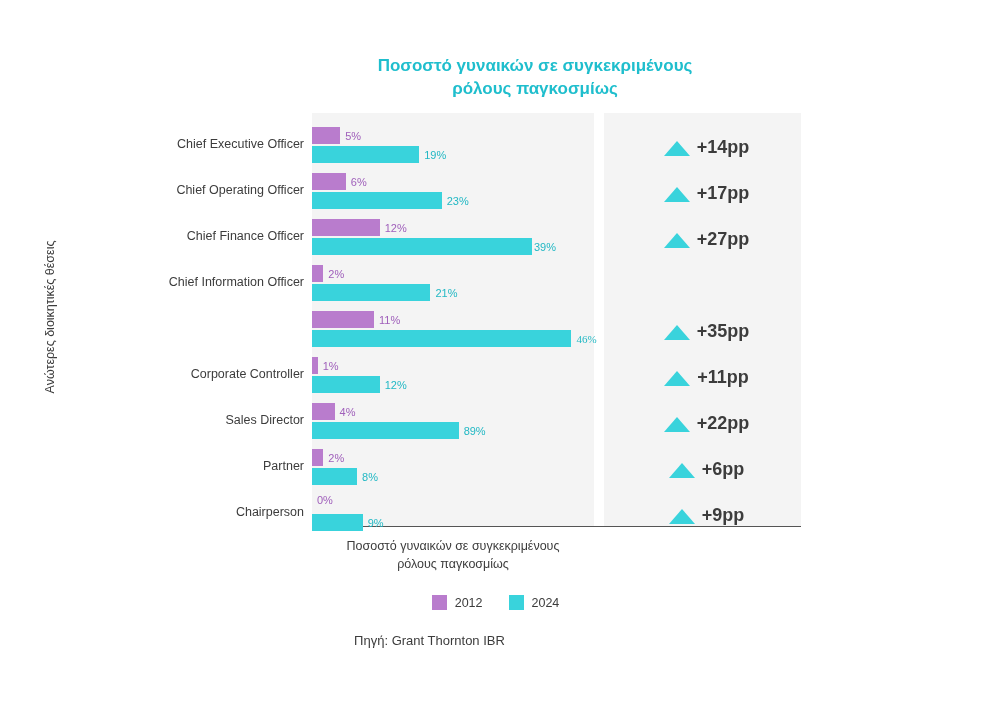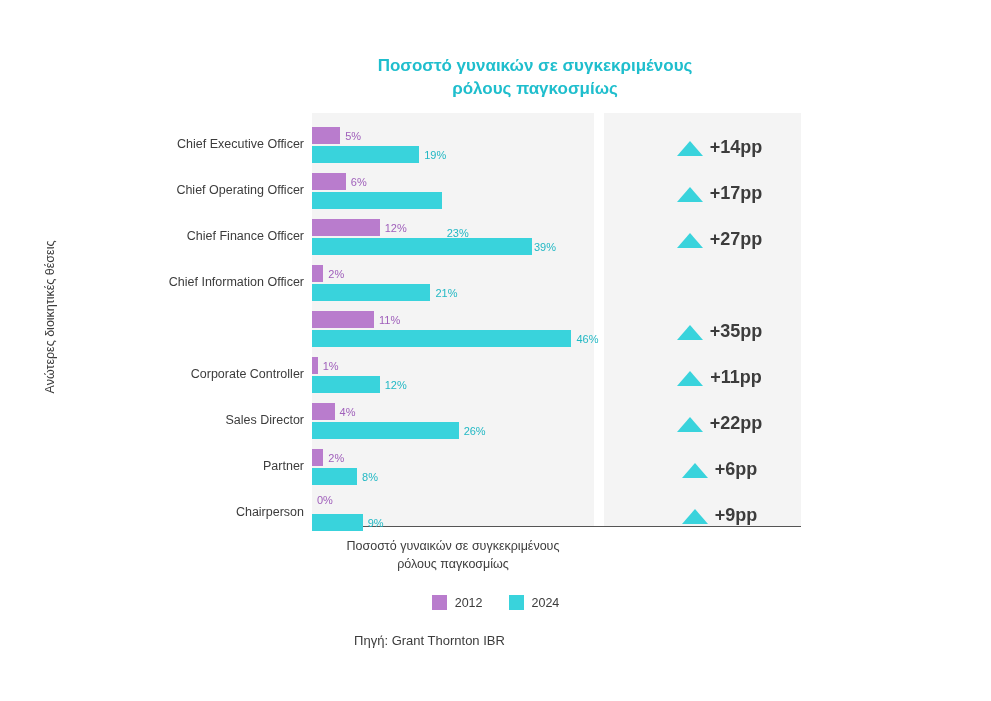--- a/index.html
+++ b/index.html
@@ -122,21 +122,21 @@
   
   .change-wrap {
     position: absolute;
     left: 604px;
     top: 113px;
     width: 197px;
     height: 413px;
   }
   .change-row {
     position: absolute;
-    left: 17px;
+    left: 4px;
     width: 197px;
     height: 46px;
     display: flex;
     align-items: center;
     justify-content: center;
   }
   .tri-up {
     width: 0;
     height: 0;
     border-left: 13px solid transparent;
@@ -239,46 +239,46 @@
   <div class="bars-wrap">
 
     <div class="bar y2012" style="top: 14px; width: 28.2px;"></div>
     <div class="bar-val y2012" style="top: 17px; left: 33.2px;">5%</div>
     <div class="bar y2024" style="top: 33px; width: 107.16px;"></div>
     <div class="bar-val y2024" style="top: 36px; left: 112.16px;">19%</div>
 
     <div class="bar y2012" style="top: 60px; width: 33.84px;"></div>
     <div class="bar-val y2012" style="top: 63px; left: 38.84px;">6%</div>
     <div class="bar y2024" style="top: 79px; width: 129.72px;"></div>
-    <div class="bar-val y2024" style="top: 82px; left: 134.72px; margin-top: 32px;">23%</div>
+    <div class="bar-val y2024" style="top: 82px; left: 134.72px;">23%</div>
 
     <div class="bar y2012" style="top: 106px; width: 67.68px;"></div>
     <div class="bar-val y2012" style="top: 109px; left: 72.68px;">12%</div>
     <div class="bar y2024" style="top: 125px; width: 219.96px;"></div>
     <div class="bar-val y2024" style="top: 128px; left: 222px;">39%</div>
 
     <div class="bar y2012" style="top: 152px; width: 11.28px;"></div>
     <div class="bar-val y2012" style="top: 155px; left: 16.28px;">2%</div>
     <div class="bar y2024" style="top: 171px; width: 118.44px;"></div>
     <div class="bar-val y2024" style="top: 174px; left: 123.44px;">21%</div>
 
     <div class="bar y2012" style="top: 198px; width: 62.04px;"></div>
     <div class="bar-val y2012" style="top: 201px; left: 67.04px;">11%</div>
     <div class="bar y2024" style="top: 217px; width: 259.44px;"></div>
-    <div class="bar-val y2024" style="top: 220px; left: 264.44px;">46%</div>
+    <div class="bar-val y2024" style="top: 220px; left: 264.44px; font-family: Liberation Serif, serif;">46%</div>
 
     <div class="bar y2012" style="top: 244px; width: 5.64px;"></div>
     <div class="bar-val y2012" style="top: 247px; left: 10.64px;">1%</div>
     <div class="bar y2024" style="top: 263px; width: 67.68px;"></div>
     <div class="bar-val y2024" style="top: 266px; left: 72.68px;">12%</div>
 
     <div class="bar y2012" style="top: 290px; width: 22.56px;"></div>
     <div class="bar-val y2012" style="top: 293px; left: 27.56px;">4%</div>
     <div class="bar y2024" style="top: 309px; width: 146.64px;"></div>
-    <div class="bar-val y2024" style="top: 312px; left: 151.64px;">26%</div>
+    <div class="bar-val y2024" style="top: 312px; left: 151.64px;">89%</div>
 
     <div class="bar y2012" style="top: 336px; width: 11.28px;"></div>
     <div class="bar-val y2012" style="top: 339px; left: 16.28px;">2%</div>
     <div class="bar y2024" style="top: 355px; width: 45.12px;"></div>
     <div class="bar-val y2024" style="top: 358px; left: 50.12px;">8%</div>
 
     <div class="bar y2012" style="top: 382px; width: 0px;"></div>
     <div class="bar-val y2012" style="top: 381px; left: 5px;">0%</div>
     <div class="bar y2024" style="top: 401px; width: 50.76px;"></div>
     <div class="bar-val y2024" style="top: 404px; left: 55.76px;">9%</div>

